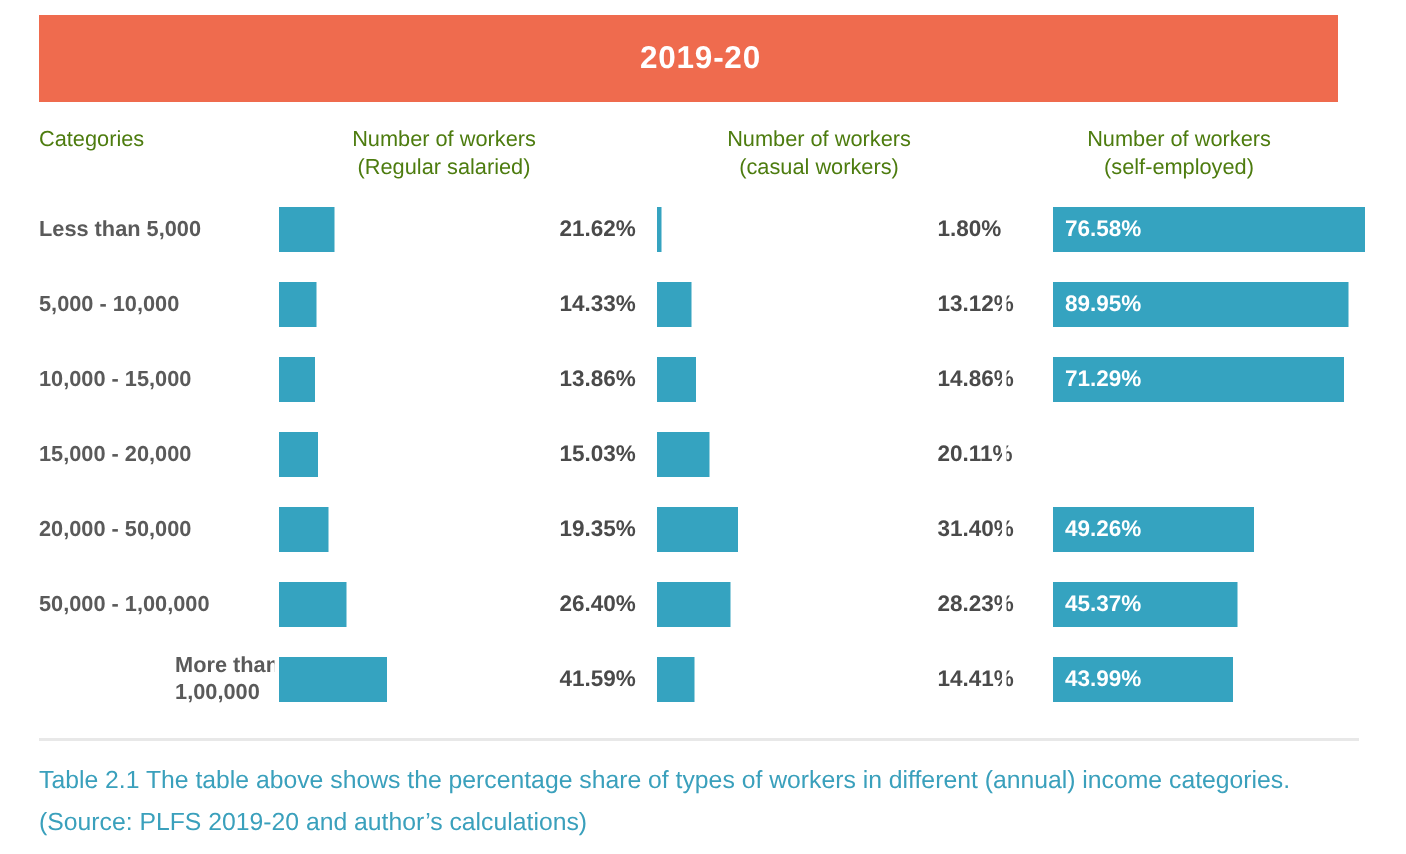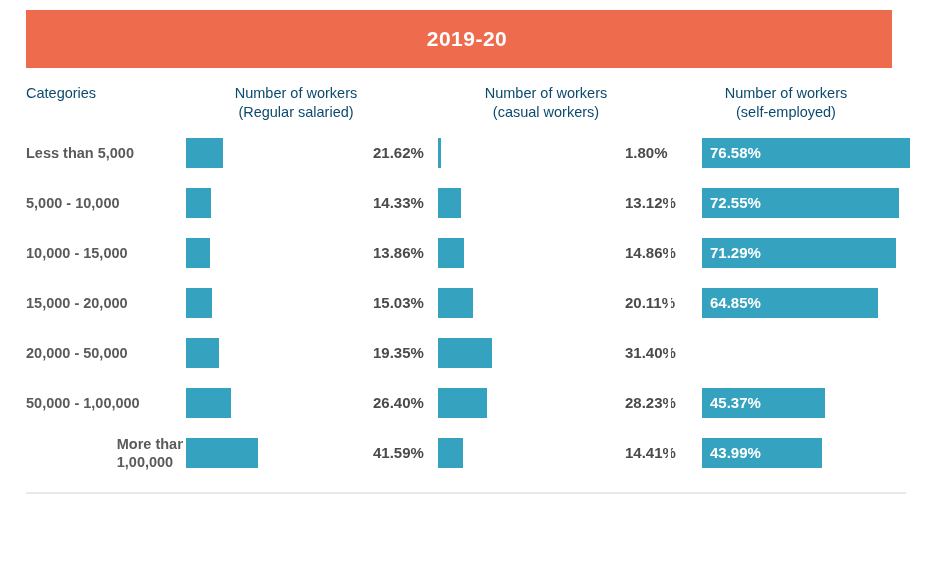--- a/index.html
+++ b/index.html
@@ -20,21 +20,21 @@
   }
   .banner-title{
     color:#ffffff;font-size:21px;font-weight:bold;letter-spacing:.5px;margin-left:16px;
   }
 
   
   .col-headers{
     position:absolute;left:26px;top:80px;width:880px;height:40px;
   }
   .chead{
-    position:absolute;font-size:14.5px;color:#0c4a6e;line-height:19px;
+    position:absolute;font-size:14.5px;color:#4d7c0f;line-height:19px;
     text-align:center;
   }
   .chead.left{text-align:left;}
 
   
   .grid{position:absolute;left:26px;top:128px;width:880px;height:360px;}
   .row{
     position:absolute;left:0;width:880px;height:50px;
   }
   .rowlabel{
@@ -112,21 +112,21 @@
         <div class="panel p1">
           <div class="bar" style="width: 24.6476px; left: 0px;"></div>
           <div class="pct" style="left: 187px;">14.33%</div>
         </div>
         <div class="panel p2">
           <div class="bar" style="width: 22.5664px; left: 0px;"></div>
           <div class="pct" style="left: 187px;">13.12%</div>
         </div>
         <div class="panel p3">
           <div class="bar" style="width: 197.336px; left: 0px;"></div>
-          <div class="pct inside">72.55%</div>
+          <div class="pct inside">89.95%</div>
         </div>
       </div>
       <div class="row" style="top: 100px;">
         <div class="rowlabel">10,000 - 15,000</div>
         <div class="panel p1">
           <div class="bar" style="width: 23.8392px; left: 0px;"></div>
           <div class="pct" style="left: 187px;">13.86%</div>
         </div>
         <div class="panel p2">
           <div class="bar" style="width: 25.5592px; left: 0px;"></div>
@@ -140,34 +140,34 @@
       <div class="row" style="top: 150px;">
         <div class="rowlabel">15,000 - 20,000</div>
         <div class="panel p1">
           <div class="bar" style="width: 25.8516px; left: 0px;"></div>
           <div class="pct" style="left: 187px;">15.03%</div>
         </div>
         <div class="panel p2">
           <div class="bar" style="width: 34.5892px; left: 0px;"></div>
           <div class="pct" style="left: 187px;">20.11%</div>
         </div>
-        <div class="panel p3">
-          <div class="bar" style="width: 176.392px; left: 0px;"></div>
-          <div class="pct inside">64.85%</div>
-        </div>
       </div>
       <div class="row" style="top: 200px;">
         <div class="rowlabel">20,000 - 50,000</div>
         <div class="panel p1">
           <div class="bar" style="width: 33.282px; left: 0px;"></div>
           <div class="pct" style="left: 187px;">19.35%</div>
         </div>
         <div class="panel p2">
           <div class="bar" style="width: 54.008px; left: 0px;"></div>
           <div class="pct" style="left: 187px;">31.40%</div>
+        </div>
+        <div class="panel p3">
+          <div class="bar" style="width: 133.987px; left: 0px;"></div>
+          <div class="pct inside">49.26%</div>
         </div>
       </div>
       <div class="row" style="top: 250px;">
         <div class="rowlabel">50,000 - 1,00,000</div>
         <div class="panel p1">
           <div class="bar" style="width: 45.408px; left: 0px;"></div>
           <div class="pct" style="left: 187px;">26.40%</div>
         </div>
         <div class="panel p2">
           <div class="bar" style="width: 48.5556px; left: 0px;"></div>
@@ -194,13 +194,14 @@
           <div class="pct inside">43.99%</div>
         </div>
       </div>
       <div class="axisline" style="left: 157px;"></div>
       <div class="axisline" style="left: 409px;"></div>
       <div class="axisline" style="left: 642px;"></div>
     </div>
 
   <div class="sep"></div>
 
+  <div class="caption">Table 2.1 The table above shows the percentage share of types of workers in different (annual) income categories. (Source: PLFS 2019-20 and author’s calculations)</div>
 </div>
 
 </body></html>

